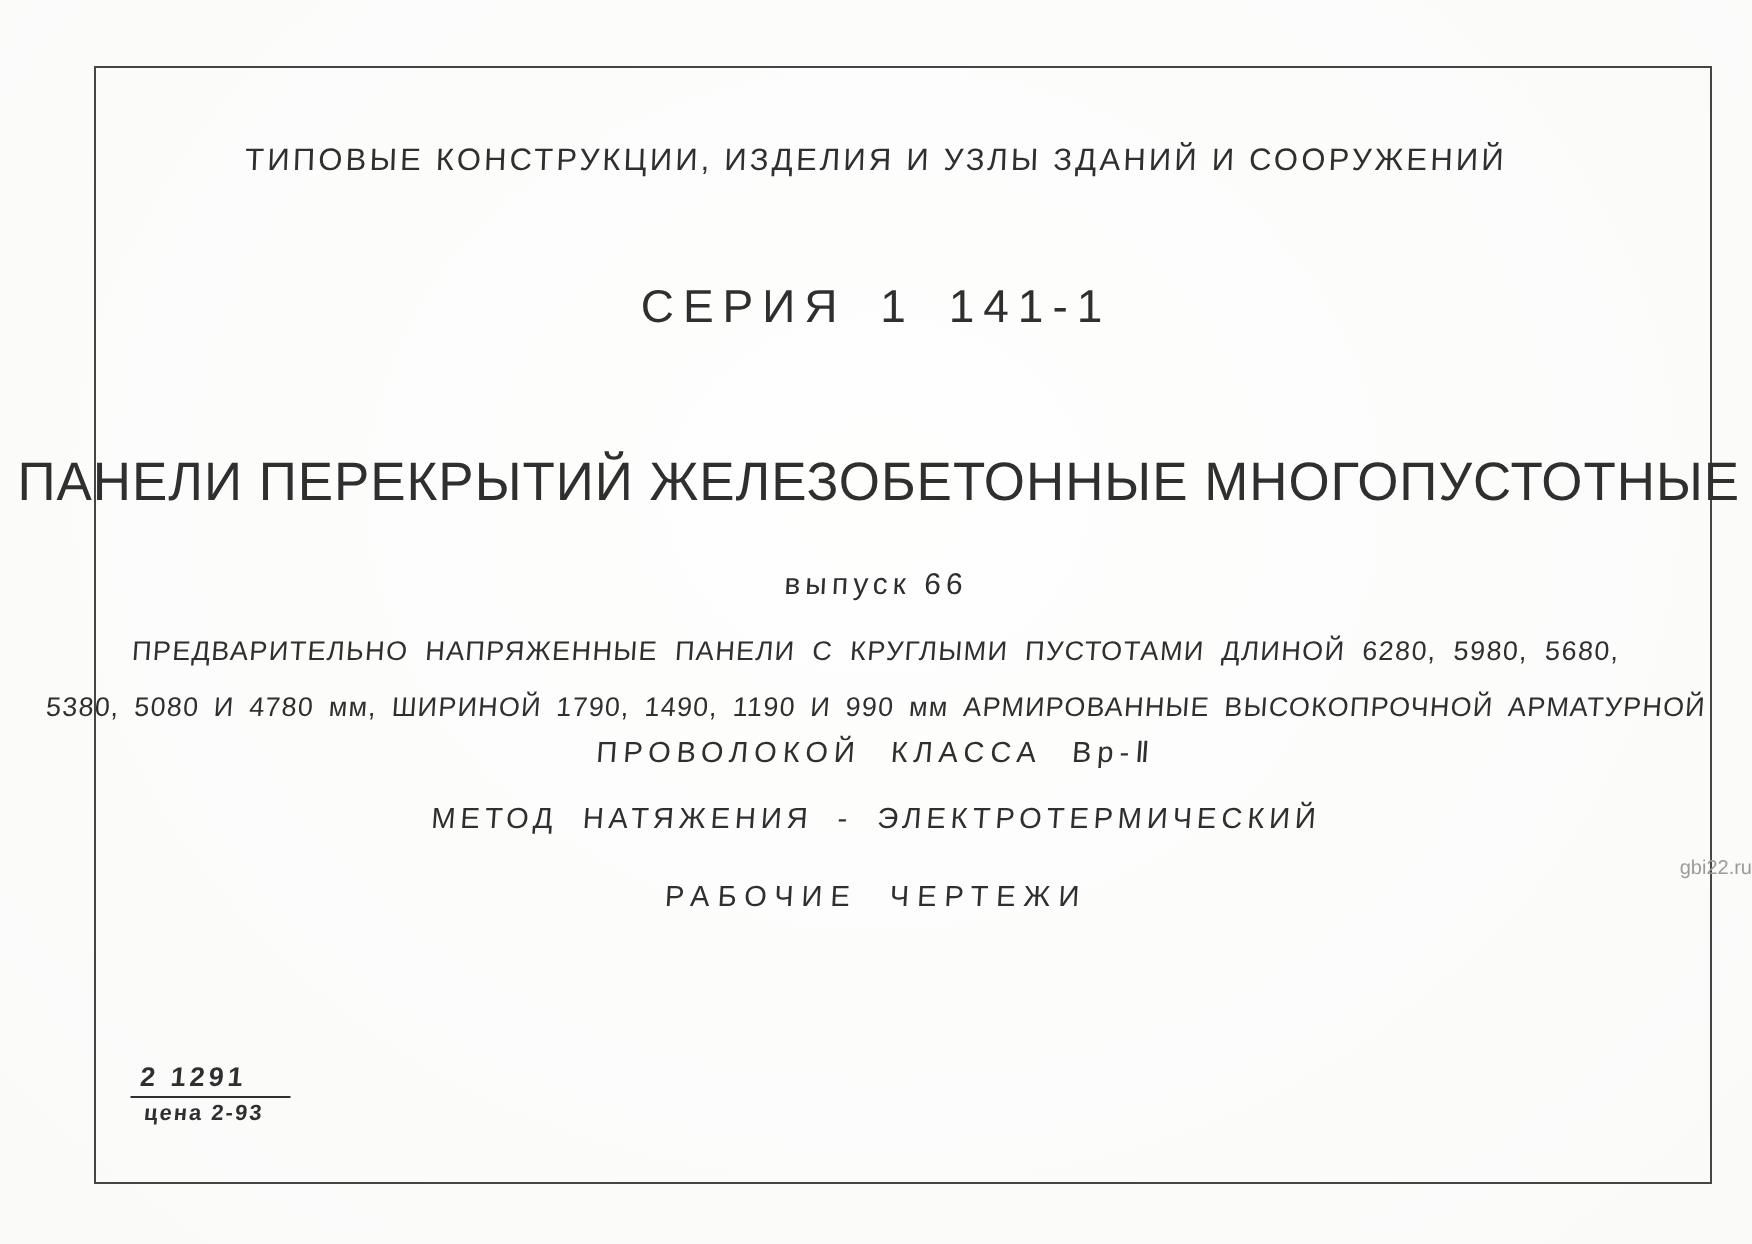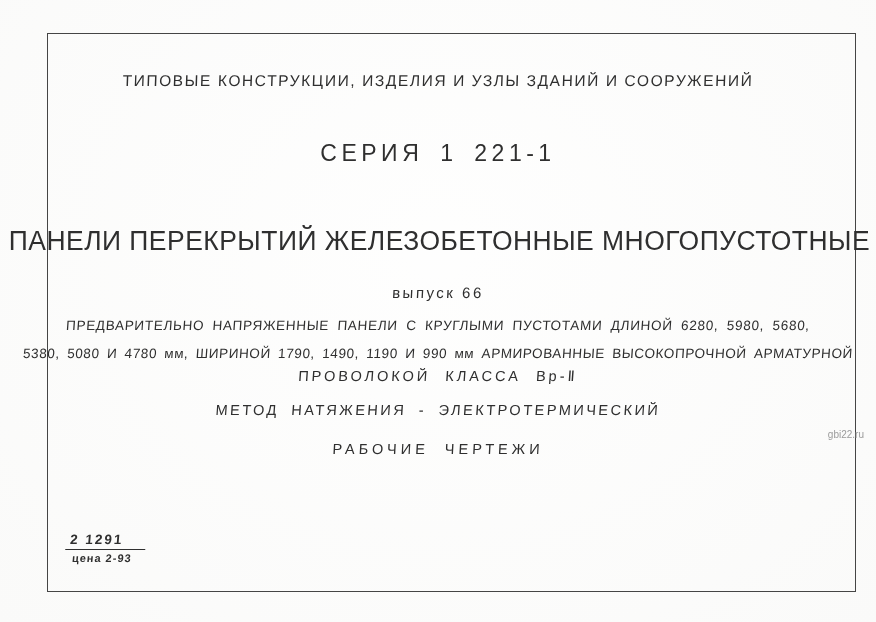--- a/index.html
+++ b/index.html
@@ -118,33 +118,33 @@
     padding-left: 6px;
     font-weight: bold;
     transform: skewX(-5deg);
   }
   .watermark {
     position: absolute;
     right: 0px; top: 429px;
     font-size: 10px;
     color: var(--watermark);
     letter-spacing: 0px;
-    padding-right: 12px;
+    padding-right: 0;
   }
 </style>
 </head>
 <body>
 
 <div class="page">
 
   <div class="sheet-border"></div>
 
   <div class="txt header-line">ТИПОВЫЕ КОНСТРУКЦИИ, ИЗДЕЛИЯ И УЗЛЫ ЗДАНИЙ И СООРУЖЕНИЙ</div>
 
-  <div class="txt series-line">СЕРИЯ 1 221-1</div>
+  <div class="txt series-line">СЕРИЯ 1 141-1</div>
 
   <div class="txt title-line">ПАНЕЛИ ПЕРЕКРЫТИЙ ЖЕЛЕЗОБЕТОННЫЕ МНОГОПУСТОТНЫЕ</div>
 
   <div class="txt issue-line">выпуск 66</div>
 
   <div class="txt desc-line-1">ПРЕДВАРИТЕЛЬНО  НАПРЯЖЕННЫЕ  ПАНЕЛИ  С КРУГЛЫМИ  ПУСТОТАМИ  ДЛИНОЙ  6280, 5980, 5680,</div>
 
   <div class="txt desc-line-2">5380, 5080 И 4780 мм, ШИРИНОЙ 1790, 1490, 1190 И 990 мм АРМИРОВАННЫЕ ВЫСОКОПРОЧНОЙ  АРМАТУРНОЙ</div>
 
   <div class="txt wire-line">ПРОВОЛОКОЙ  КЛАССА  Вр-Ⅱ</div>

